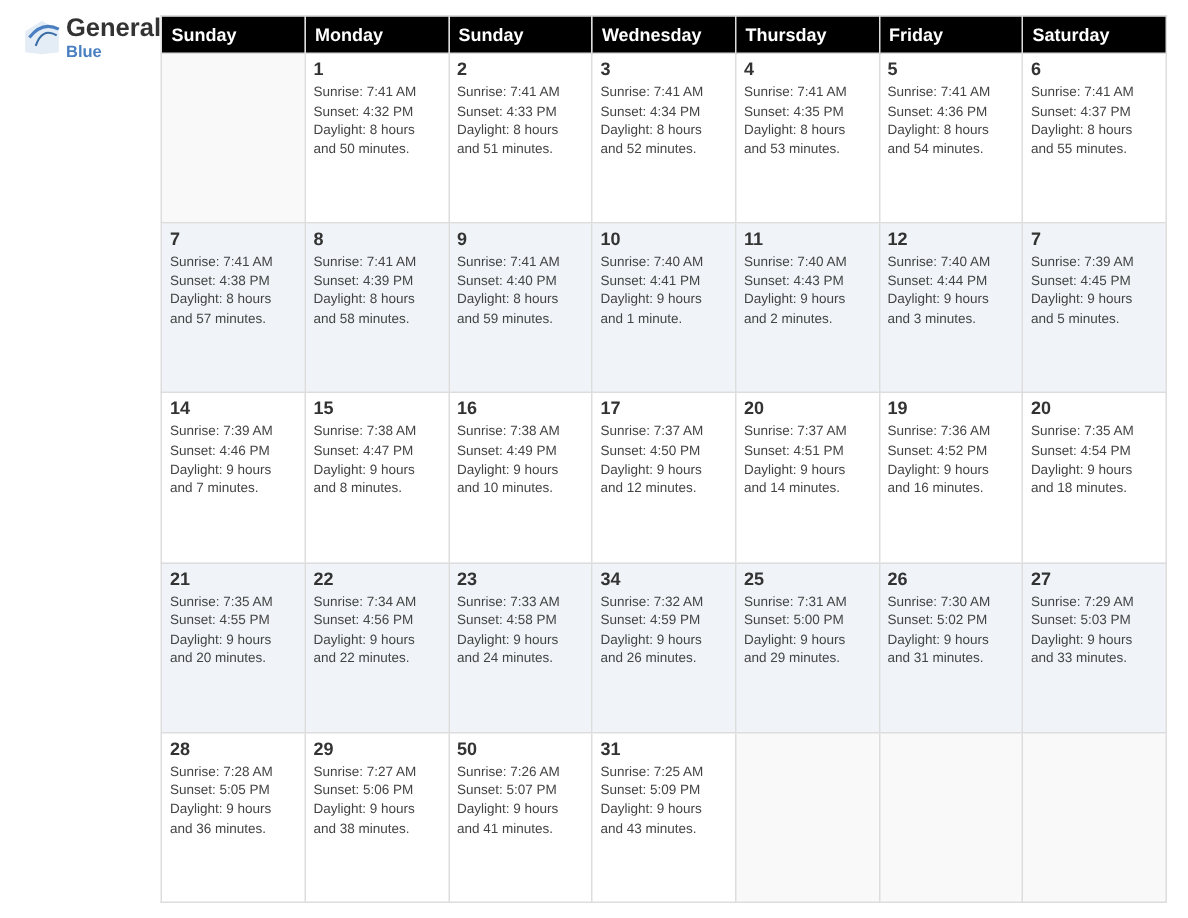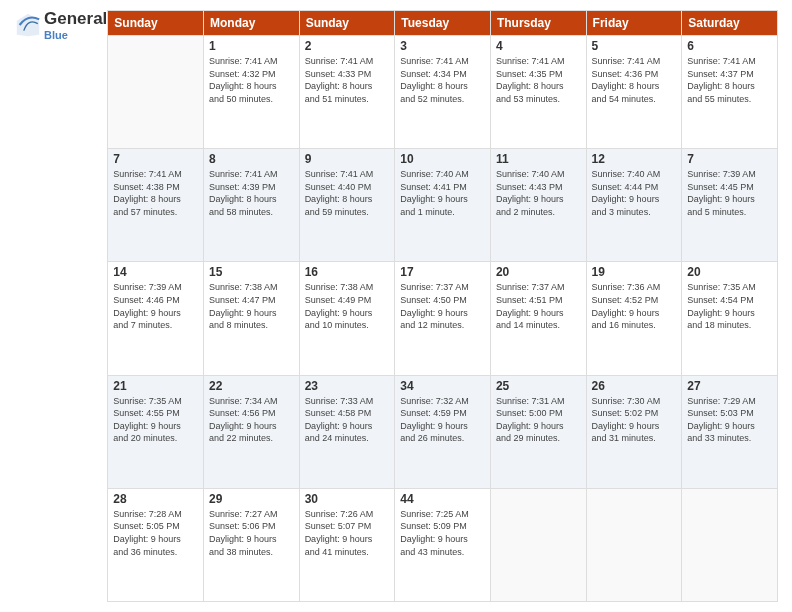--- a/index.html
+++ b/index.html
@@ -49,21 +49,21 @@
     .sub-title {
       font-size: 14px;
       color: #555;
     }
     .calendar {
       border-collapse: collapse;
       width: 100%;
       flex: 1;
     }
     .calendar th {
-      background-color: #c2410c;
+      background-color: #000000;
       color: #fff;
       font-size: 12px;
       font-weight: bold;
       text-align: left;
       padding: 5px 6px;
       border: 1px solid #ddd;
     }
     .calendar td {
       border: 1px solid #ddd;
       vertical-align: top;
@@ -109,21 +109,21 @@
       </div>
     </div>
   </div>
 
   <table class="calendar">
     <thead>
       <tr>
       <th>Sunday</th>
           <th>Monday</th>
           <th>Sunday</th>
-          <th>Tuesday</th>
+          <th>Wednesday</th>
           <th>Thursday</th>
           <th>Friday</th>
           <th>Saturday</th>
         </tr>
     </thead>
     <tbody id="calendar-body">
     <tr>
           <td class="empty"></td>
           <td>
             <span class="day-number">1</span>
@@ -243,25 +243,25 @@
         <tr>
           <td>
             <span class="day-number">28</span>
             <div class="day-info">Sunrise: 7:28 AM<br>Sunset: 5:05 PM<br>Daylight: 9 hours and 36 minutes.</div>
           </td>
           <td>
             <span class="day-number">29</span>
             <div class="day-info">Sunrise: 7:27 AM<br>Sunset: 5:06 PM<br>Daylight: 9 hours and 38 minutes.</div>
           </td>
           <td>
-            <span class="day-number">30</span>
+            <span class="day-number">50</span>
             <div class="day-info">Sunrise: 7:26 AM<br>Sunset: 5:07 PM<br>Daylight: 9 hours and 41 minutes.</div>
           </td>
           <td>
-            <span class="day-number">44</span>
+            <span class="day-number">31</span>
             <div class="day-info">Sunrise: 7:25 AM<br>Sunset: 5:09 PM<br>Daylight: 9 hours and 43 minutes.</div>
           </td>
           <td class="empty"></td>
           <td class="empty"></td>
           <td class="empty"></td>
         </tr>
       </tbody>
   </table>
 </div>
 

